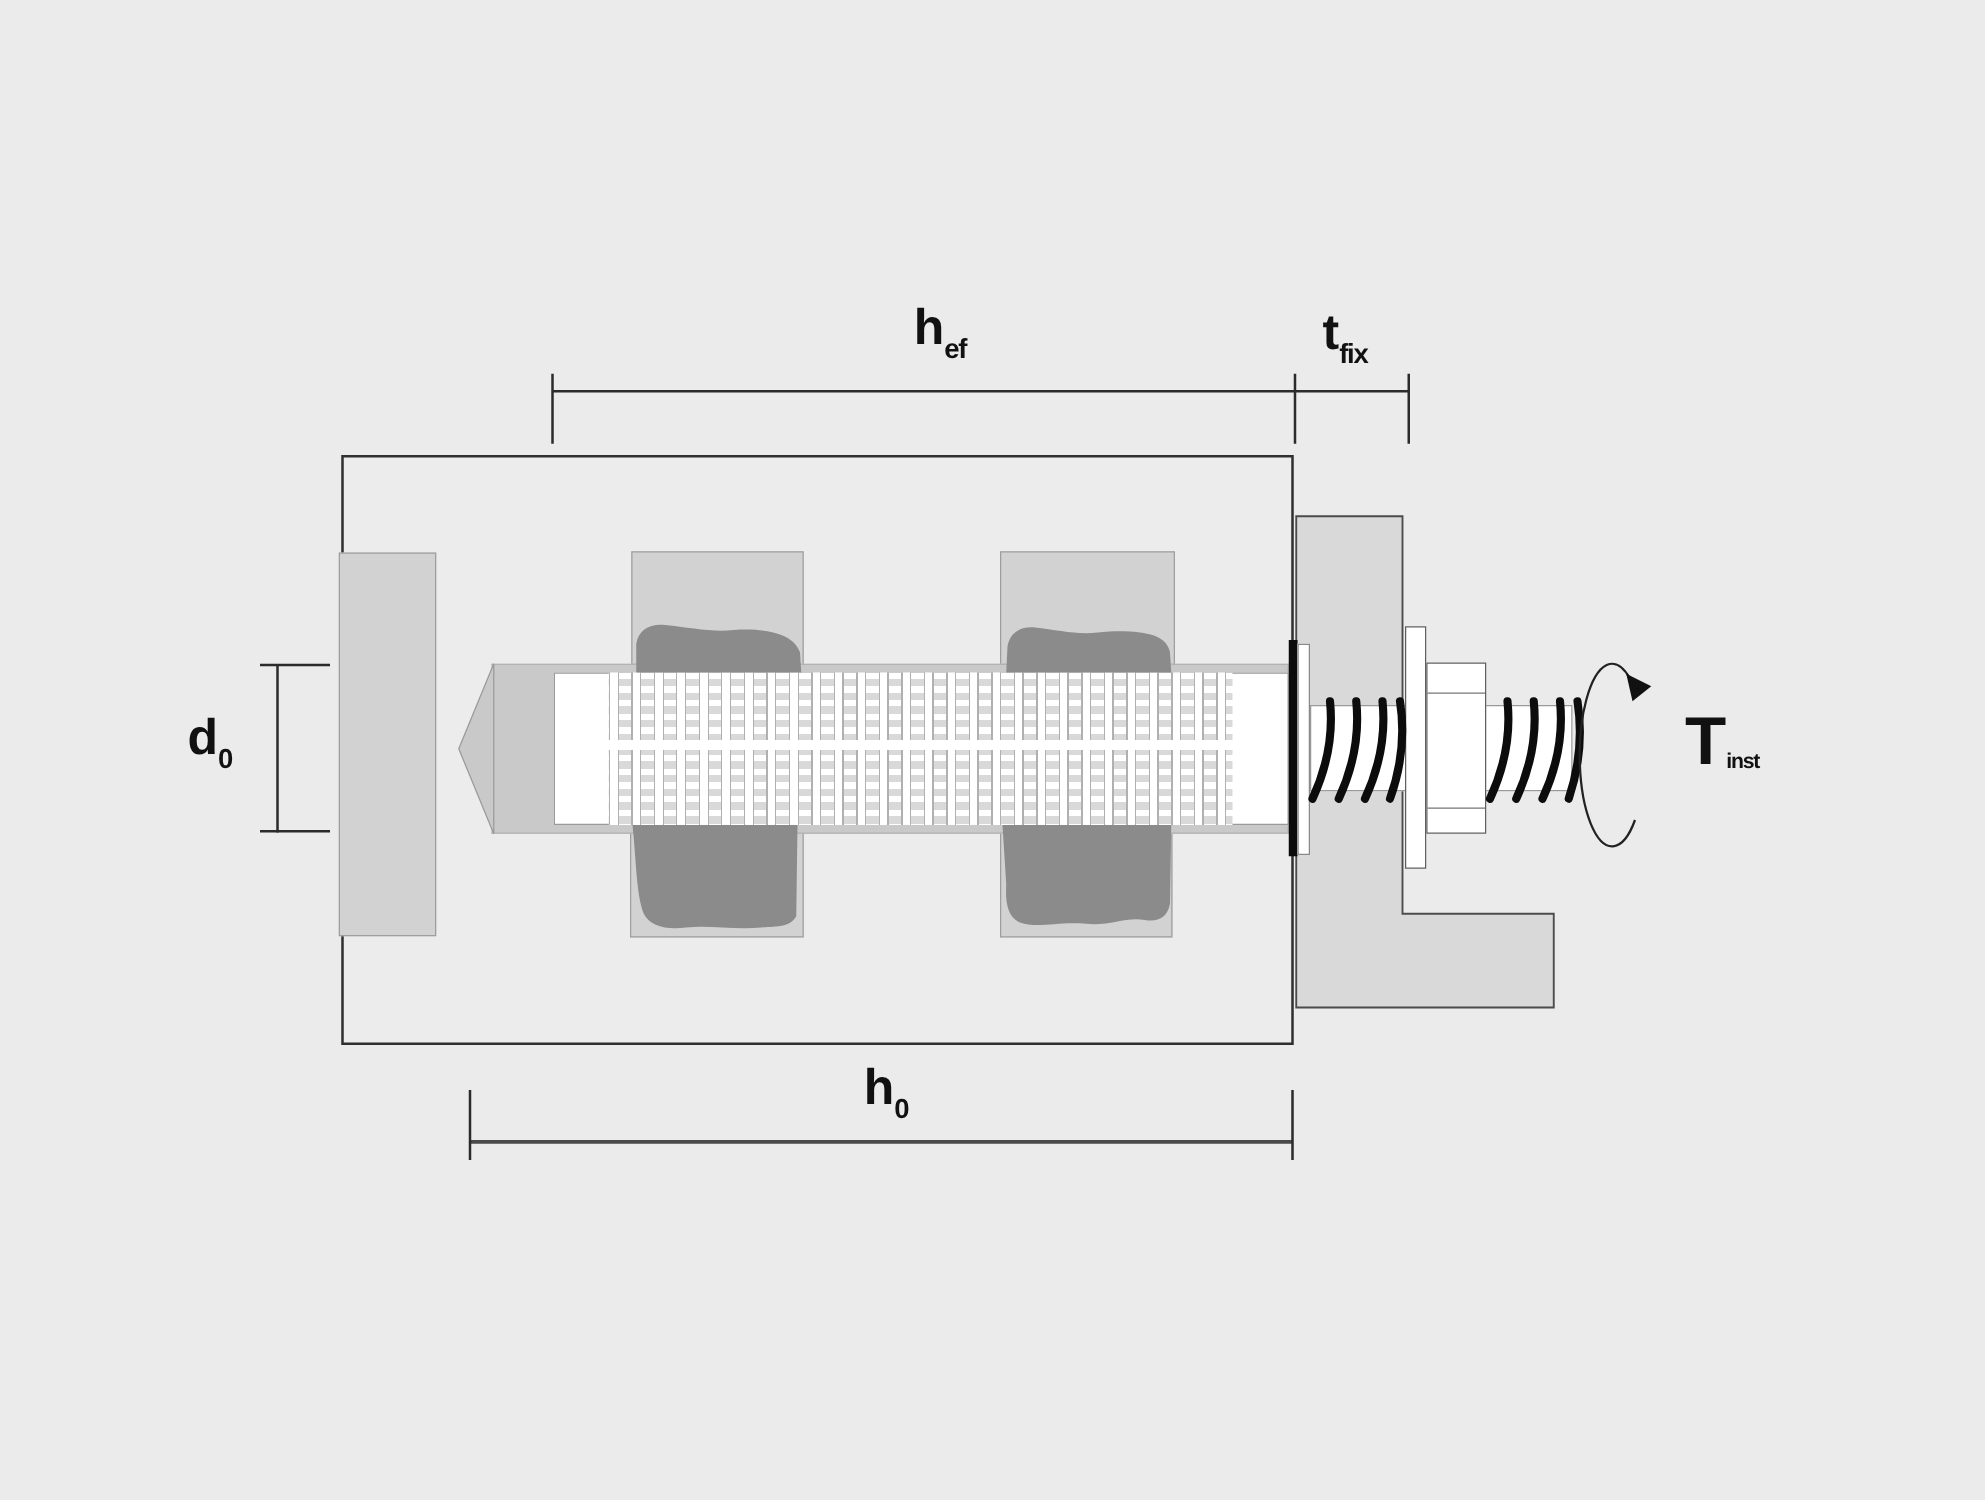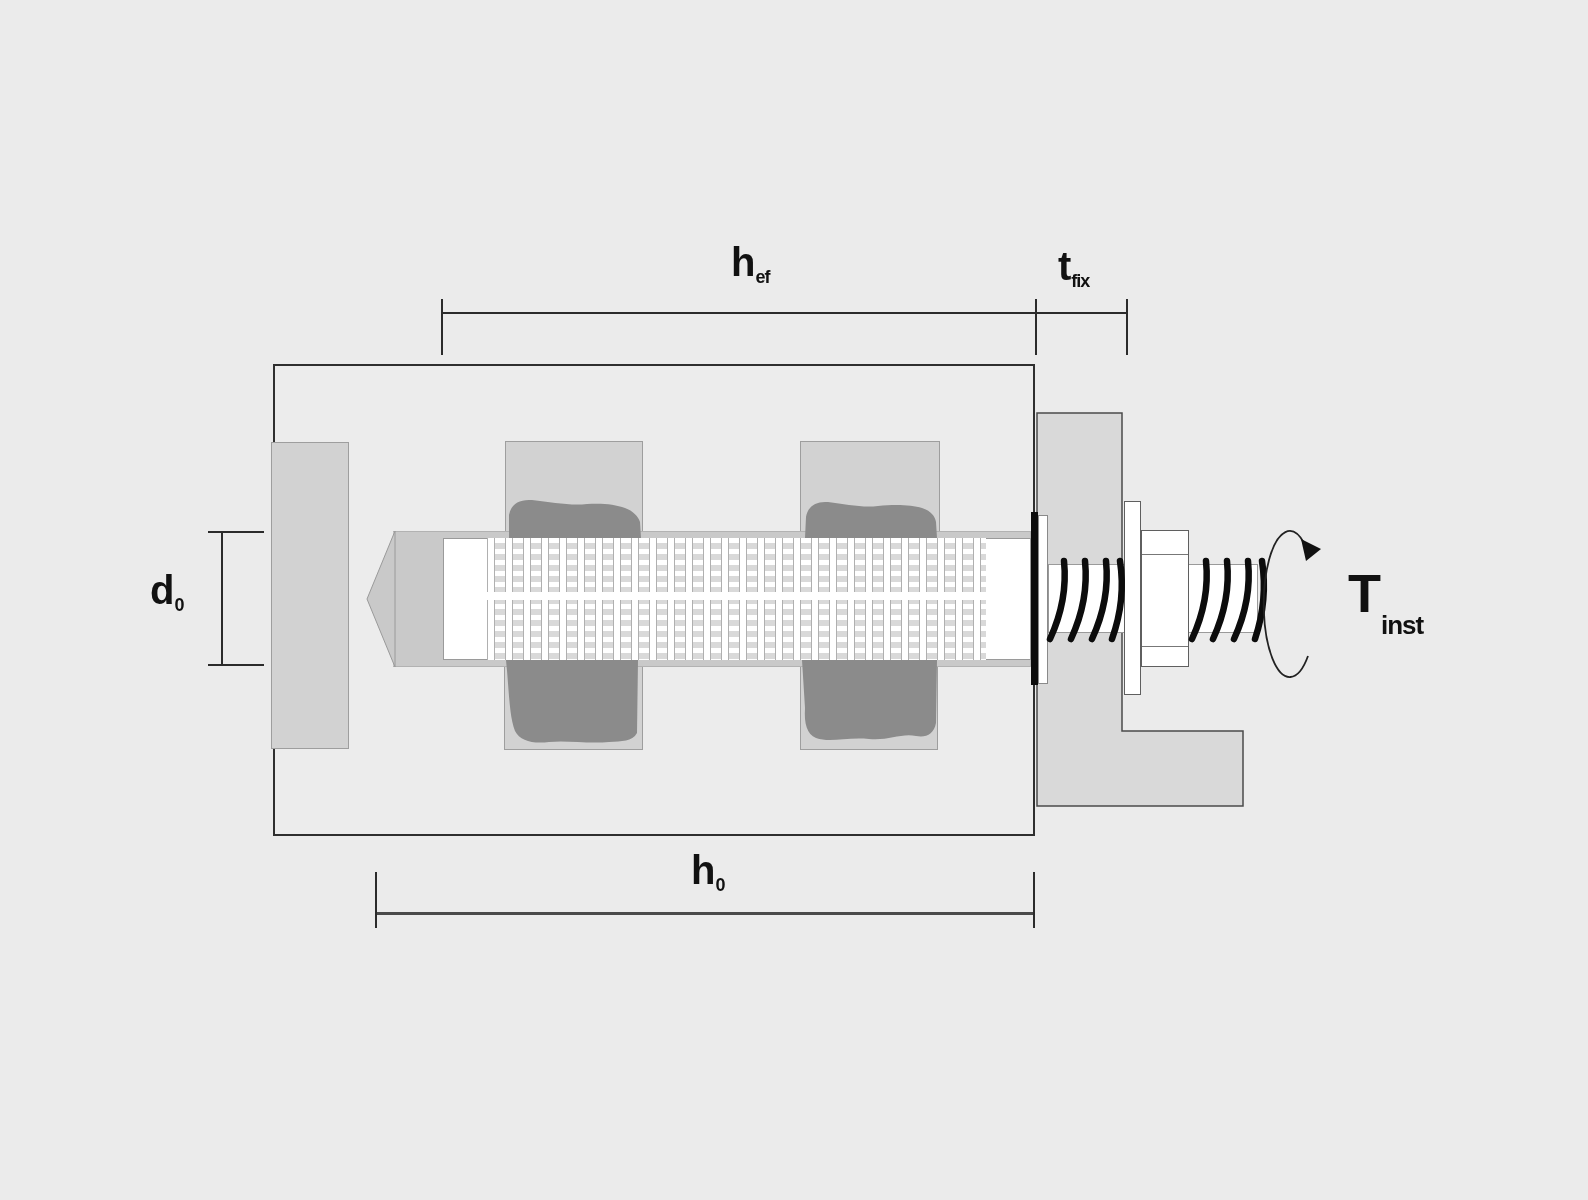--- a/index.html
+++ b/index.html
@@ -72,28 +72,28 @@
   .tick-h0-l{left:375px;top:872px;}
   .tick-h0-r{left:1033px;top:872px;}
   .d0-vline{left:221px;top:532px;width:2px;height:134px;}
   .d0-tick{width:56px;height:2px;background:var(--c-dim-line);}
   .d0-tick.top{left:208px;top:531px;}
   .d0-tick.bot{left:208px;top:664px;}
   
   .lbl{display:flex;align-items:flex-start;color:var(--c-text);font-weight:bold;
     letter-spacing:-1px;white-space:nowrap;}
   .lbl .main{font-size:40px;line-height:1;}
-  .lbl .sub{font-size:18px;line-height:1;margin-top:26px;margin-left:1px;}
+  .lbl .sub{font-size:22px;line-height:1;margin-top:26px;margin-left:1px;}
   .lbl-hef{left:731px;top:242px;}
   .lbl-tfix{left:1058px;top:246px;}
   .lbl-h0{left:691px;top:850px;}
   .lbl-d0{left:150px;top:570px;}
   .lbl-tinst{left:1348px;top:566px;}
   .lbl-tinst .main{font-size:54px;}
-  .lbl-tinst .sub{font-size:26px;margin-top:46px;}
+  .lbl-tinst .sub{font-size:17px;margin-top:34px;}
   svg.layer{position:absolute;left:0;top:0;pointer-events:none;}
 </style>
 </head>
 <body>
 
 <div id="stage">
 
   <div class="abs base-rect"></div>
   <div class="abs left-block"></div>
   <div class="abs cell t1"></div>

